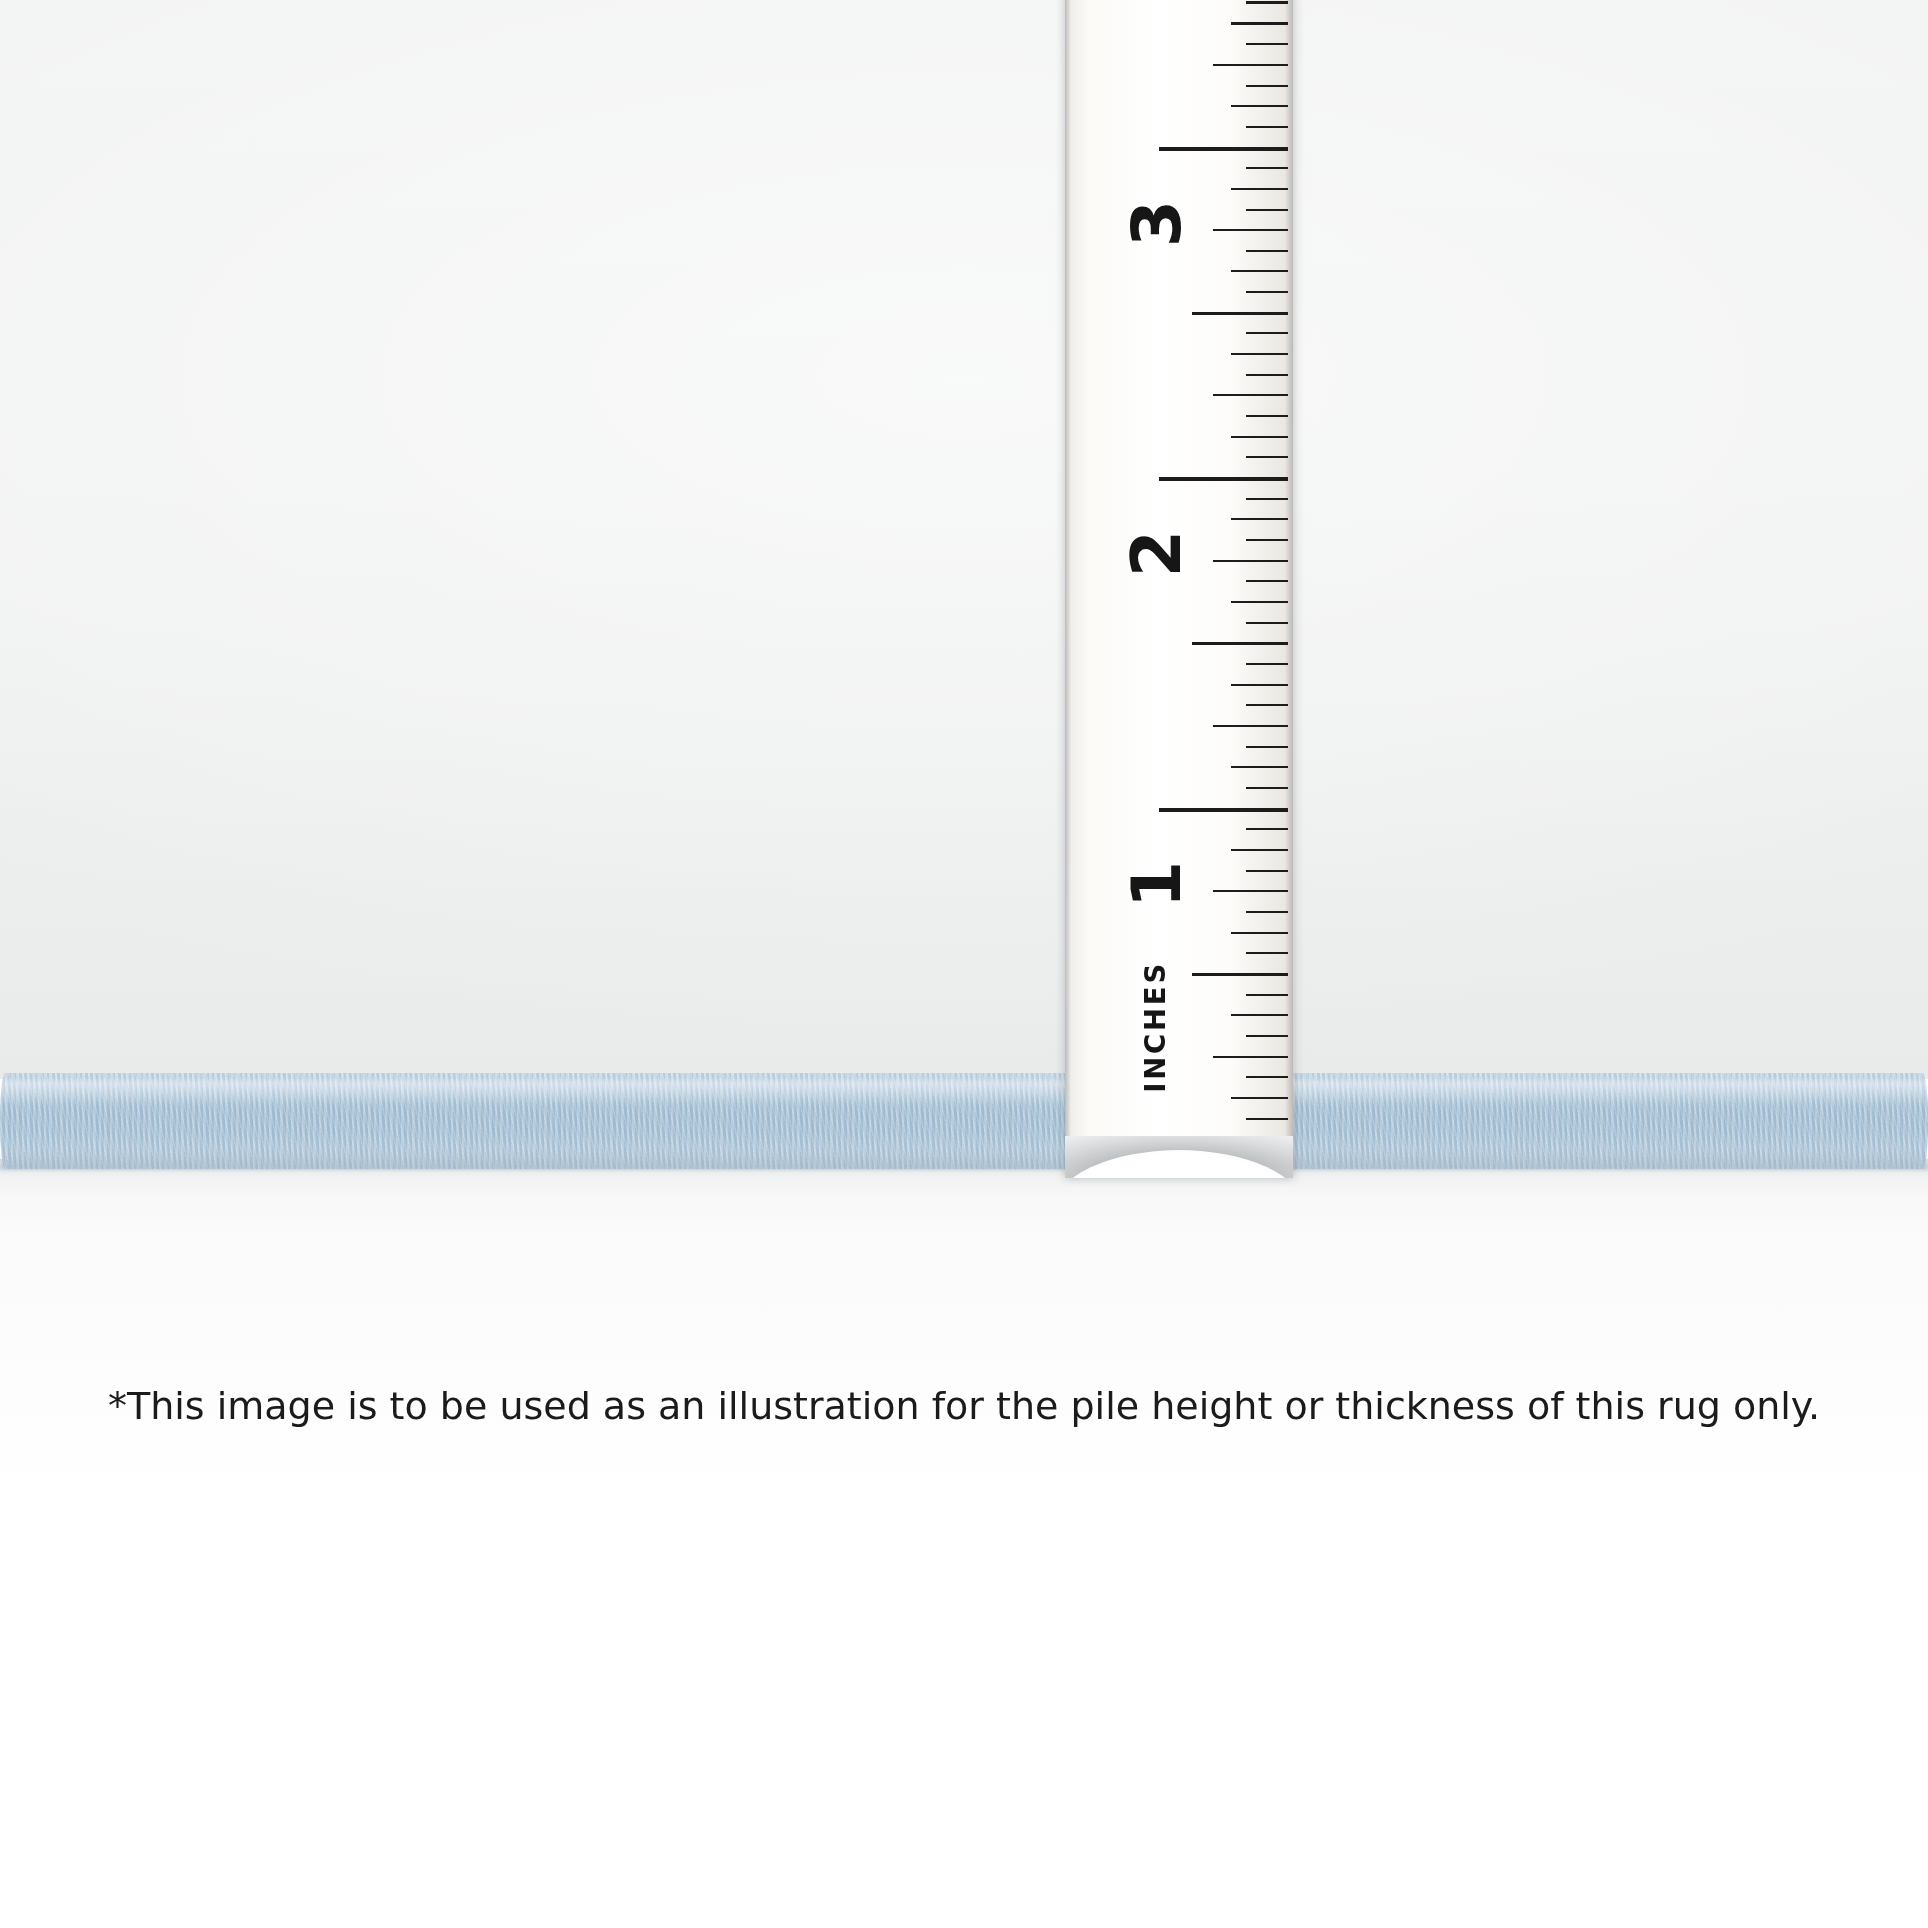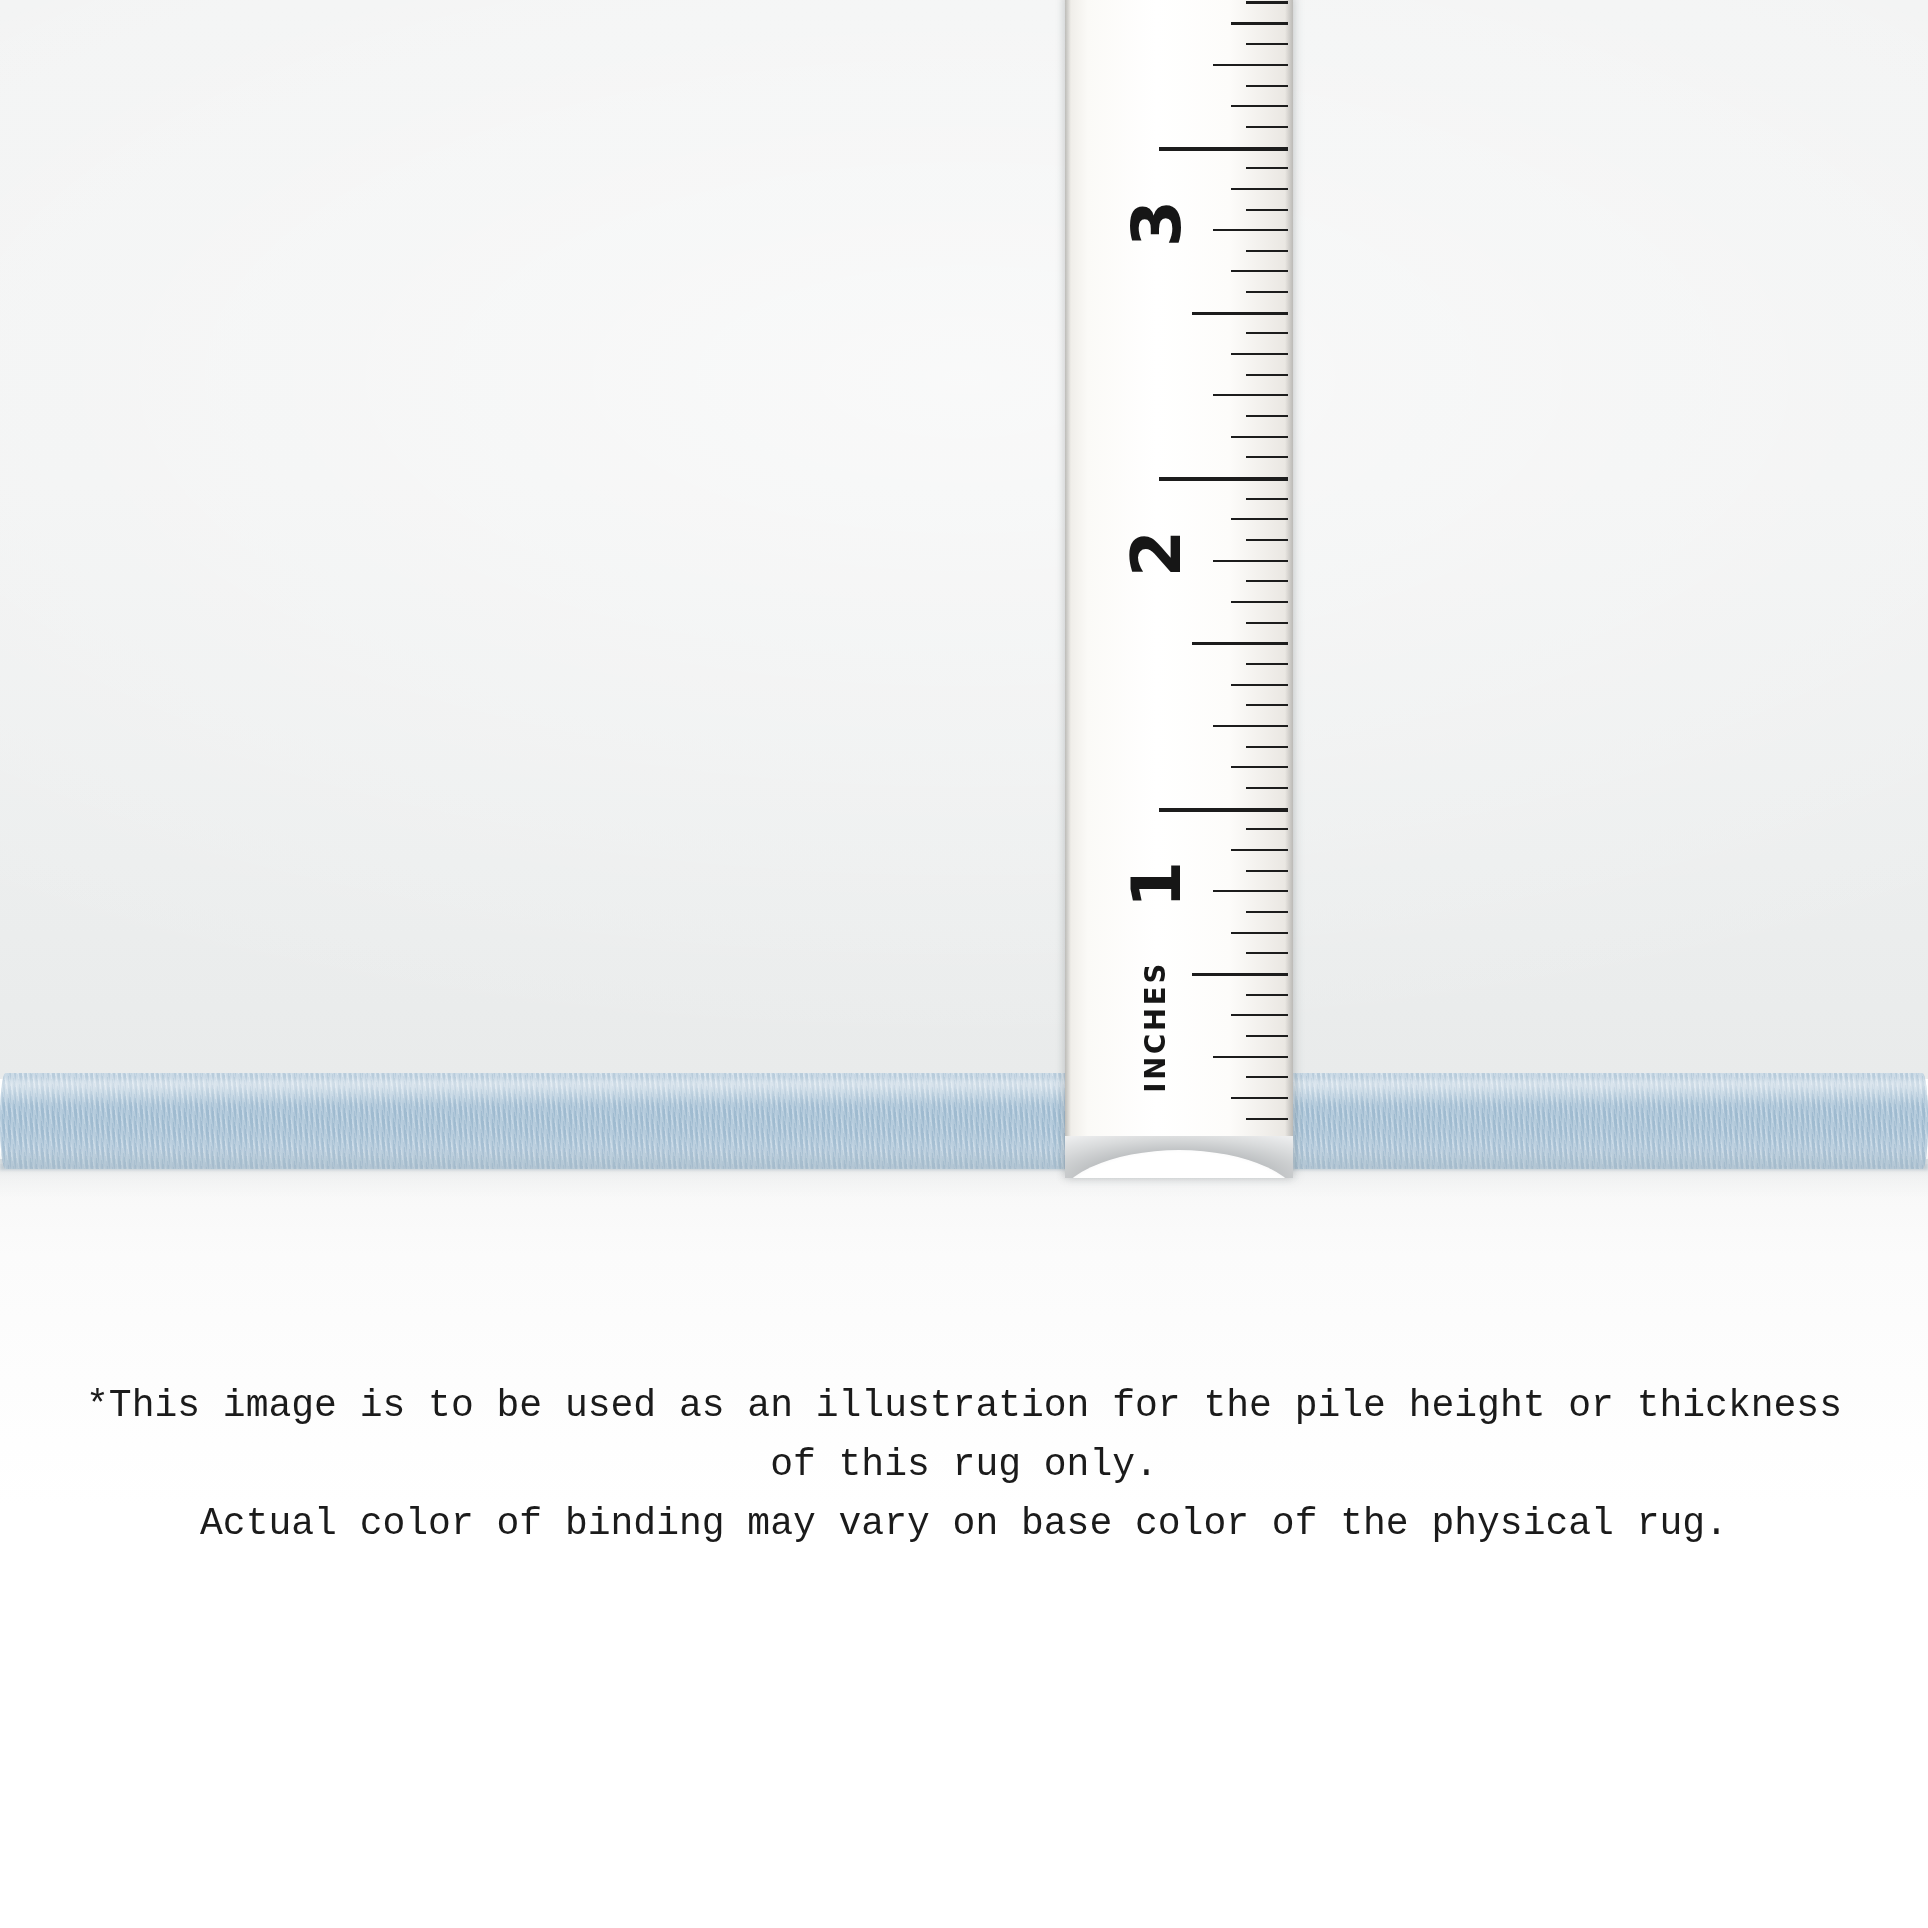--- a/index.html
+++ b/index.html
@@ -221,21 +221,21 @@
     top: 1377px;
     width: 1928px;
     text-align: center;
     font-family: "DejaVu Sans", sans-serif;
     font-size: 38px;
     line-height: 1.55;
     color: #1b1b1b;
     padding: 0 83px;
     box-sizing: border-box;
   }
-  .caption .line { display: block; font-family: Liberation Mono, monospace; }
+  .caption .line { display: block; }
 </style>
 </head>
 <body>
 
 <div class="scene">
 
   <div class="backdrop"></div>
   <div class="backdrop-vignette"></div>
 
   <div class="floor"></div>
@@ -319,17 +319,16 @@
     <div class="ruler-num" style="top: 170px;">3</div>
 
     <div class="ruler-inches">INCHES</div>
 
     <div class="ruler-tip"></div>
     <div class="ruler-tip-curve"></div>
   </div>
 
   <div class="caption">
     <span class="line">*This image is to be used as an illustration for the pile height or thickness of this rug only.</span>
-    <span class="line">Actual color of binding may vary on base color of the physical rug.</span>
   </div>
 
 </div>
 
 
 </body></html>

